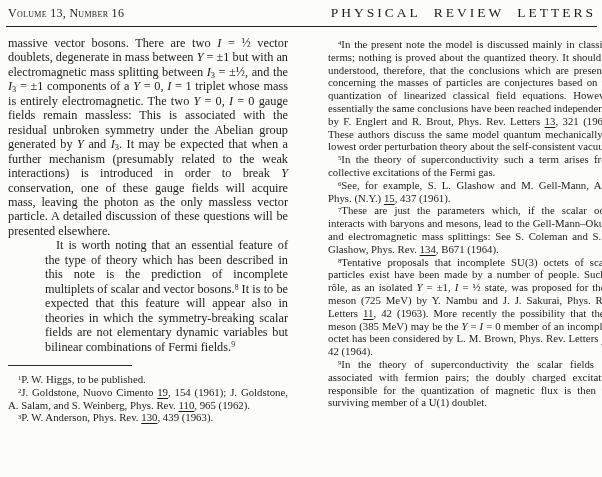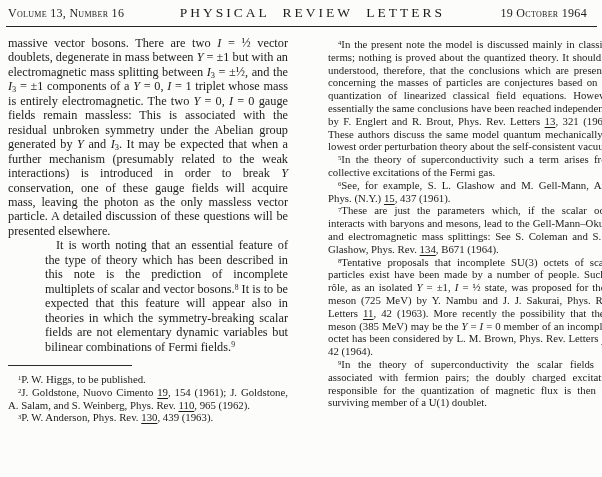--- a/index.html
+++ b/index.html
@@ -13,21 +13,21 @@
     height: 477px;
     background: #fcfcfa;
     color: #1b1b1b;
     font-family: "Liberation Serif", "DejaVu Serif", serif;
     overflow: hidden;
   }
   .running-head {
     position: absolute;
     top: 5px;
     left: 8px;
-    right: 15px;
+    right: 6px;
     display: flex;
     justify-content: space-between;
     align-items: baseline;
   }
   .volume-issue, .issue-date {
     font-variant: small-caps;
     font-size: 12px;
     letter-spacing: 0.3px;
     white-space: nowrap;
   }
@@ -94,21 +94,20 @@
   }
 </style>
 </head>
 <body>
 
 <div class="page">
 
   <div class="running-head">
     <span class="volume-issue">Volume 13, Number 16</span>
     <span class="journal-title">PHYSICAL REVIEW LETTERS</span>
-    <span class="issue-date">19 October 1964</span>
   </div>
 
   <div class="header-rule"></div>
 
   <div class="columns">
 
     <div class="col-left">
       <p class="body-text">massive vector bosons.  There are two <i>I</i> = ½ vector doublets, degenerate in mass between <i>Y</i> = ±1 but with an electromagnetic mass splitting between <i>I</i><sub>3</sub> = ±½, and the <i>I</i><sub>3</sub> = ±1 components of a <i>Y</i> = 0, <i>I</i> = 1 triplet whose mass is entirely electromagnetic.  The two <i>Y</i> = 0, <i>I</i> = 0 gauge fields remain massless:  This is associated with the residual unbroken symmetry under the Abelian group generated by <i>Y</i> and <i>I</i><sub>3</sub>.  It may be expected that when a further mechanism (presumably related to the weak interactions) is introduced in order to break <i>Y</i> conservation, one of these gauge fields will acquire mass, leaving the photon as the only massless vector particle. A detailed discussion of these questions will be presented elsewhere.</p>
       <p class="body-text indent">It is worth noting that an essential feature of the type of theory which has been described in this note is the prediction of incomplete multiplets of scalar and vector bosons.<sup>8</sup>  It is to be expected that this feature will appear also in theories in which the symmetry-breaking scalar fields are not elementary dynamic variables but bilinear combinations of Fermi fields.<sup>9</sup></p>
 

